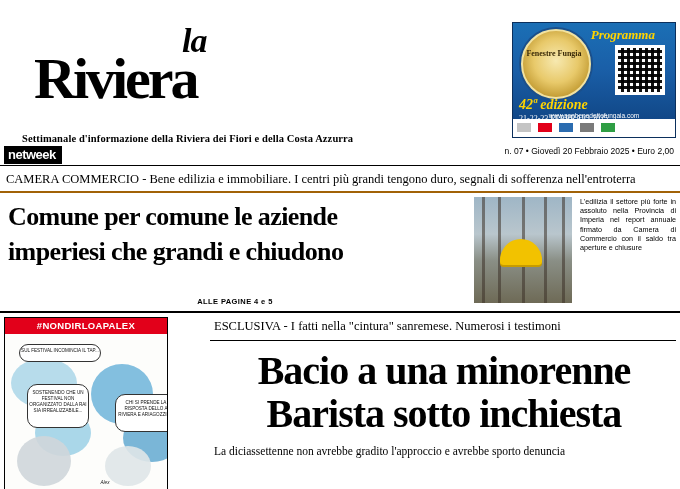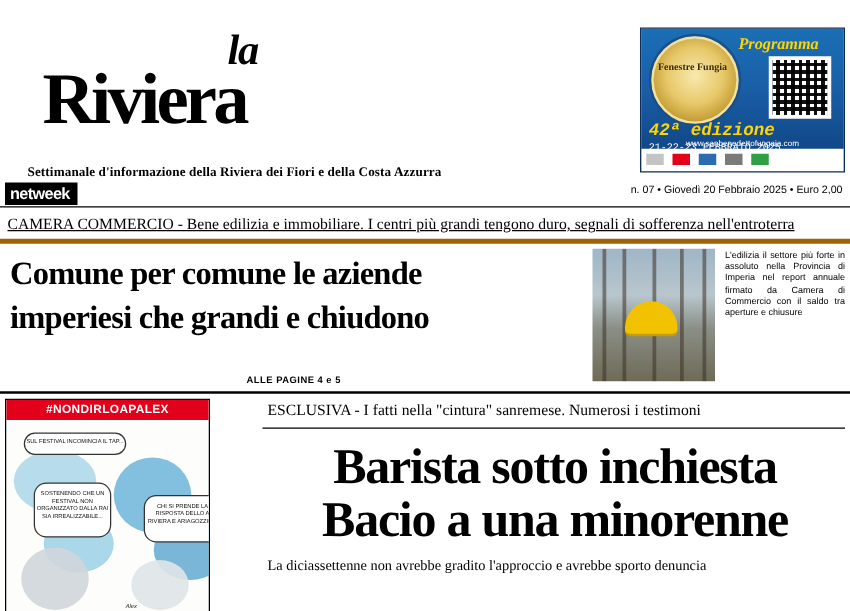--- a/index.html
+++ b/index.html
@@ -141,21 +141,21 @@
       repeating-linear-gradient(90deg,#fff 0 3px,#111 3px 6px),
       repeating-linear-gradient(0deg,#fff 0 3px,#111 3px 6px);
     background-blend-mode: multiply;
     border: 3px solid #fff;
   }
   .ad-top .ad-ed {
     position: absolute;
     left: 6px;
     top: 74px;
     color: #ffd400;
-    font-family: Liberation Mono, monospace;
+    font-family: Liberation Serif, serif;
     font-weight: bold;
     font-size: 14px;
     font-style: italic;
   }
   .ad-top .ad-ed small {
     display: block;
     color: #fff;
     font-size: 8px;
     font-style: normal;
     font-weight: normal;
@@ -188,26 +188,25 @@
     width: 100%;
     text-align: center;
     color: #fff;
     font-family: "Liberation Sans", sans-serif;
     font-size: 6.5px;
   }
 
   
   .kicker-bar {
     padding: 6px 6px 4px 6px;
-    border-bottom: 4px solid #a16207;
+    border-bottom: 2px solid #a16207;
     font-family: "Liberation Serif", serif;
     font-size: 12.5px;
     white-space: nowrap;
     overflow: hidden;
-    text-decoration: underline;
   }
 
   
   .top-story {
     position: relative;
     height: 120px;
     border-bottom: 2px solid #000;
     box-sizing: border-box;
   }
   .top-head {
@@ -424,20 +423,20 @@
 
       <div class="bubble" style="left:110px;top:76px;width:62px;height:38px;"></div>
       <div class="toon-line" style="left:112px;top:82px;width:58px;">CHI SI PRENDE LA RISPOSTA DELLO A RIVIERA E ARIAGOZZINI?</div>
 
       <div class="toon-line" style="left:70px;top:162px;width:60px;font-style:italic;">Alex</div>
     </div>
 
     <div class="right-col">
       <div class="excl">ESCLUSIVA - I fatti nella "cintura" sanremese. Numerosi i testimoni</div>
       <div class="main-head">
+        <div>Bacio a una minorenne</div>
         <div>Barista sotto inchiesta</div>
-        <div>Bacio a una minorenne</div>
       </div>
       <div class="sub-head">La diciassettenne non avrebbe gradito l'approccio e avrebbe sporto denuncia</div>
     </div>
 
   </div>
 </div>
 
 </body></html>

